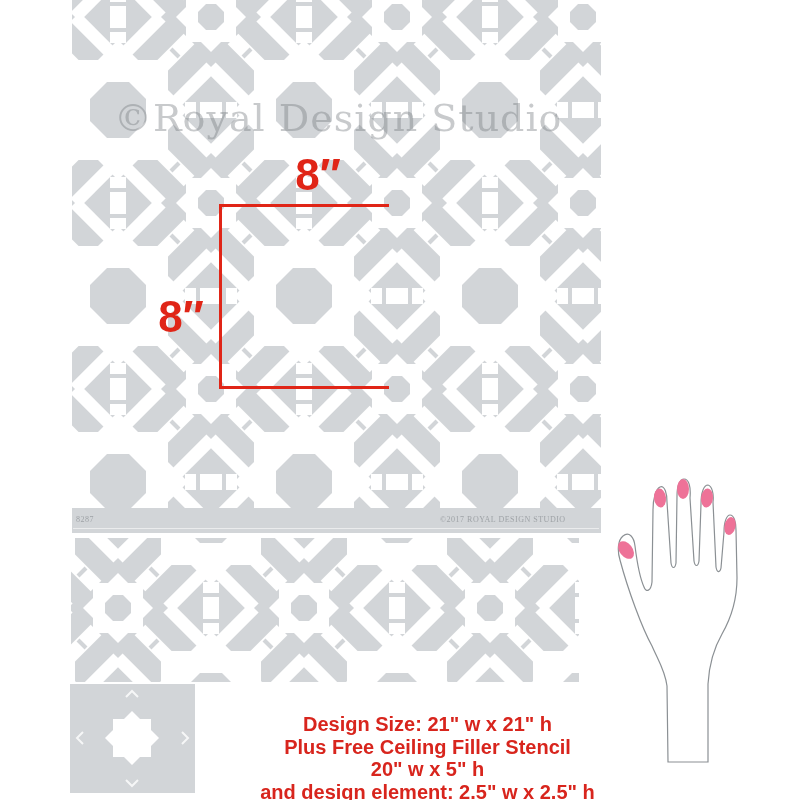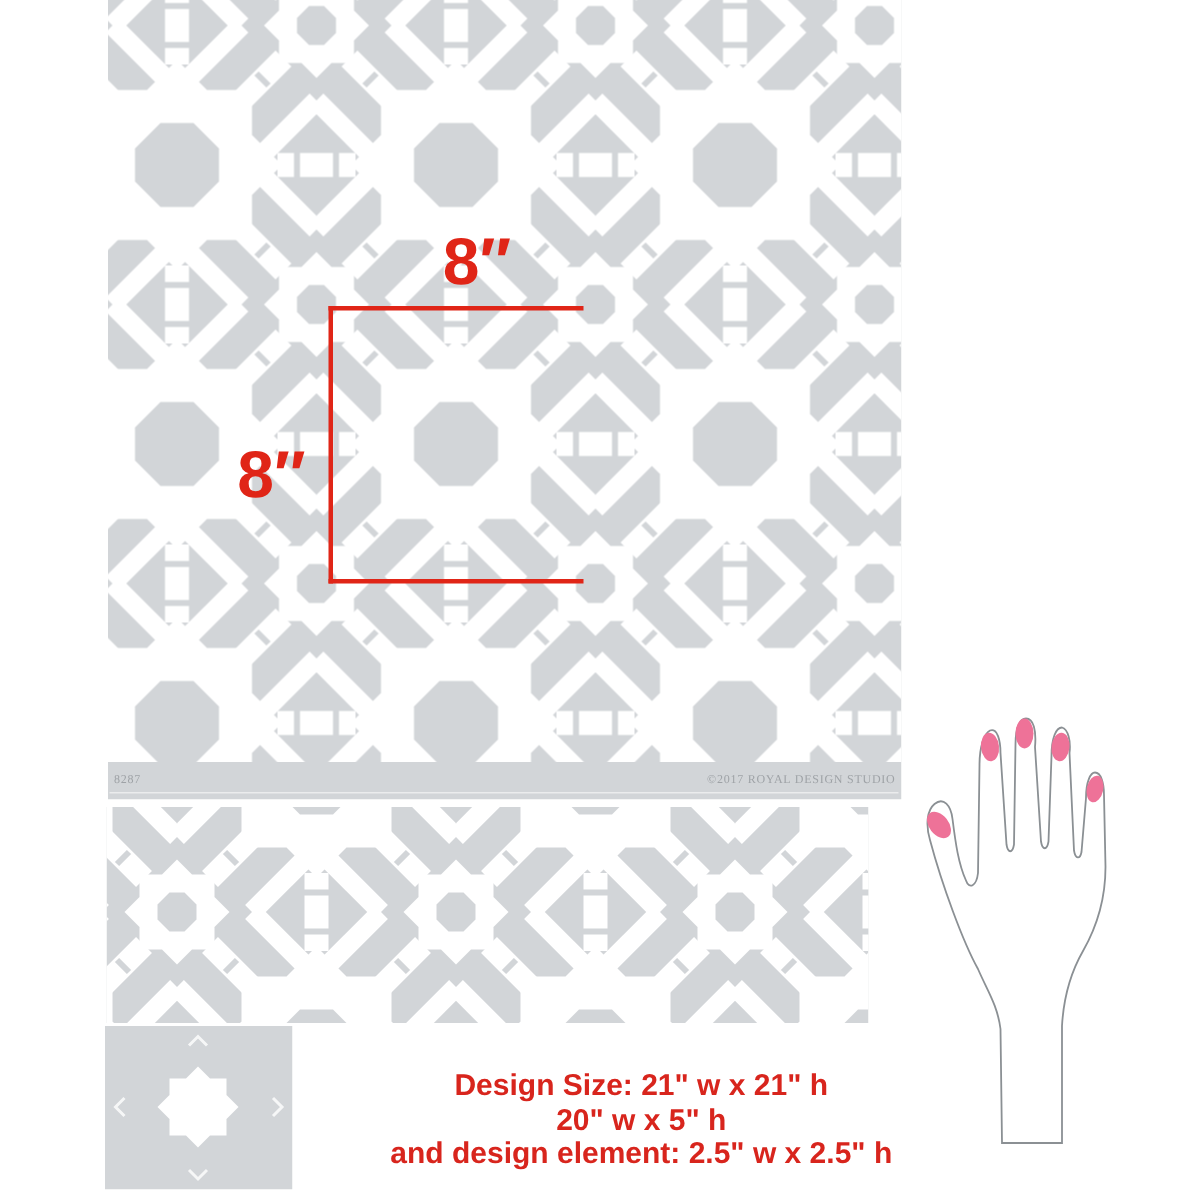--- a/index.html
+++ b/index.html
@@ -5,21 +5,21 @@
   html,body{margin:0;padding:0;background:#fff;}
   .stage{position:relative;width:800px;height:800px;background:#fff;overflow:hidden;
          font-family:"Liberation Sans",sans-serif;}
   .sheet-svg{position:absolute;display:block;}
   .watermark{position:absolute;left:114px;top:96px;width:412px;text-align:center;
     font-family:"DejaVu Serif","Liberation Serif",serif;font-size:38px;letter-spacing:1px;
     color:rgba(118,123,128,0.40);white-space:nowrap;}
   .sheet-print{position:absolute;font-size:8px;letter-spacing:0.5px;
     color:rgba(130,135,140,0.65);white-space:nowrap;font-family:Liberation Serif, serif;}
   .print-left{left:76px;top:515px;}
-  .print-right{left:440px;top:515px;width:157px;text-align:right;}
+  .print-right{left:440px;top:515px;width:157px;}
   .sheet-sep{position:absolute;left:73px;top:528px;width:526px;height:1px;
     background:rgba(255,255,255,0.55);}
   .dim-line{position:absolute;background:#e02517;}
   .dim-top{left:219px;top:204px;width:170px;height:3px;}
   .dim-left{left:219px;top:204px;width:3px;height:185px;}
   .dim-bottom{left:219px;top:386px;width:170px;height:3px;}
   .dim-label{position:absolute;color:#e02517;font-size:44px;font-weight:bold;
     width:70px;text-align:center;line-height:1;}
   .dim-label-top{left:283px;top:153px;}
   .dim-label-left{left:146px;top:295px;}
@@ -83,20 +83,21 @@
       <pattern id="weaveBorder" width="186" height="186" patternUnits="userSpaceOnUse" patternTransform="translate(47,70)">
         <use href="#tileG"></use>
       </pattern>
     </defs>
   </svg>
 
   <svg class="sheet-svg" style="left:72px;top:0" width="529" height="533">
     <rect x="0" y="0" width="529" height="533" fill="#d2d5d8"></rect>
     <rect x="0" y="0" width="529" height="508" fill="url(#weaveMain)"></rect>
   </svg>
+  <div class="watermark">©Royal Design Studio</div>
   <div class="sheet-print print-left">8287</div>
   <div class="sheet-print print-right">©2017 ROYAL DESIGN STUDIO</div>
   <div class="sheet-sep"></div>
 
   <div class="dim-line dim-top"></div>
   <div class="dim-line dim-left"></div>
   <div class="dim-line dim-bottom"></div>
   <div class="dim-label dim-label-top">8″</div>
   <div class="dim-label dim-label-left">8″</div>
 
@@ -122,17 +123,18 @@
       <ellipse cx="20" cy="80" rx="6.5" ry="10" transform="rotate(-38 20 80)"></ellipse>
       <ellipse cx="54" cy="28" rx="6" ry="9.5" transform="rotate(-6 54 28)"></ellipse>
       <ellipse cx="77" cy="19" rx="6" ry="10"></ellipse>
       <ellipse cx="101" cy="28" rx="6" ry="9.5" transform="rotate(6 101 28)"></ellipse>
       <ellipse cx="124" cy="56" rx="5.5" ry="9" transform="rotate(12 124 56)"></ellipse>
     </g>
   </svg>
 
   <div class="caption">
     <div>Design Size: 21" w x 21" h</div>
+    <div>Plus Free Ceiling Filler Stencil</div>
     <div>20" w x 5" h</div>
     <div>and design element: 2.5" w x 2.5" h</div>
   </div>
 
 </div>
 
 </body></html>

